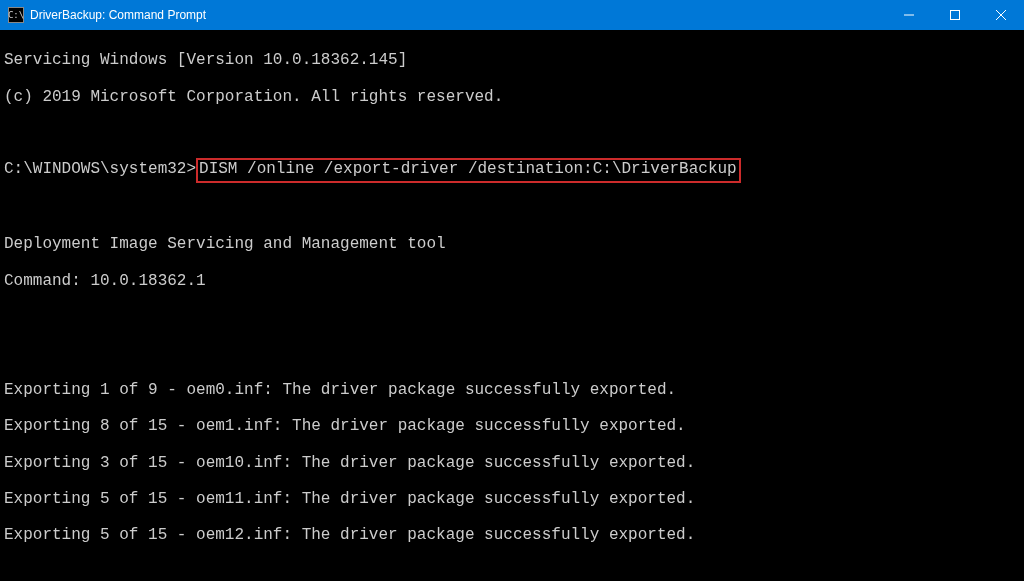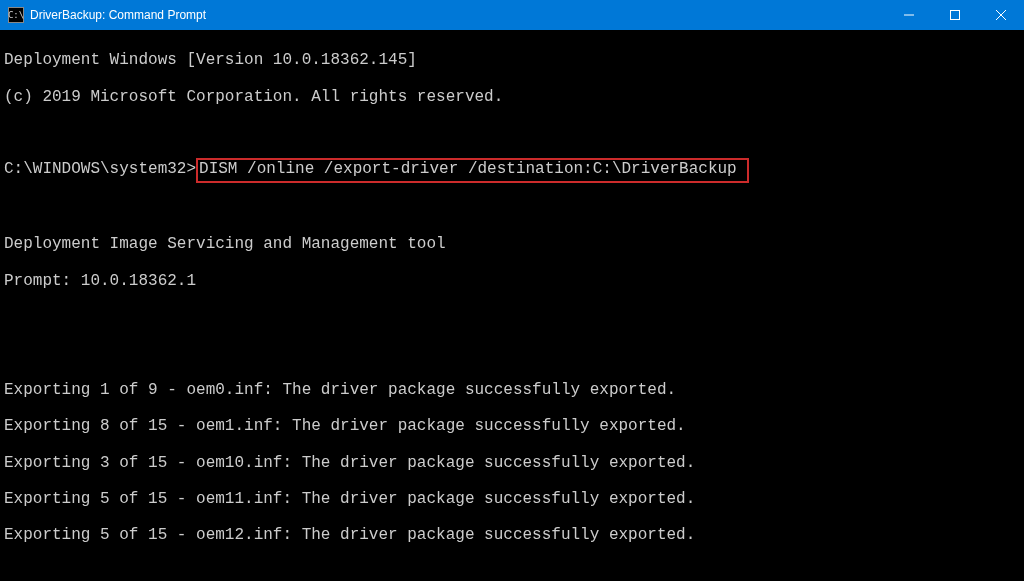--- a/index.html
+++ b/index.html
@@ -48,21 +48,21 @@
       background: #000;
       color: #cccccc;
       padding: 3px 4px;
       font-size: 16px;
       line-height: 18.2px;
       white-space: pre;
       letter-spacing: 0px;
     }
     .highlight-box {
       border: 2px solid #cc2b2b;
-      padding: 0 10px 2px 1px;
+      padding: 0 2px 2px 1px;
       display: inline-block;
       margin-top: -2px;
       margin-bottom: -2px;
     }
     .line { display: block; }
   </style>
 </head>
 <body>
 
 <div class="titlebar">
@@ -81,27 +81,27 @@
     </div>
     <div class="win-btn close">
       <svg width="10" height="10" viewBox="0 0 10 10">
           <path d="M0 0 L10 10 M10 0 L0 10" stroke="#fff" stroke-width="1"></path>
         </svg>
     </div>
   </div>
 </div>
 
 <div class="terminal">
-<span class="line">Deployment Windows [Version 10.0.18362.145]</span>
+<span class="line">Servicing Windows [Version 10.0.18362.145]</span>
 <span class="line">(c) 2019 Microsoft Corporation. All rights reserved.</span>
 <span class="line"> </span>
 <span class="line"><span>C:\WINDOWS\system32&gt;</span><span class="highlight-box">DISM /online /export-driver /destination:C:\DriverBackup</span></span>
 <span class="line"> </span>
 <span class="line">Deployment Image Servicing and Management tool</span>
-<span class="line">Prompt: 10.0.18362.1</span>
+<span class="line">Command: 10.0.18362.1</span>
 <span class="line"> </span>
 <span class="line"> </span>
 <span class="line">Exporting 1 of 9 - oem0.inf: The driver package successfully exported.</span>
 <span class="line">Exporting 8 of 15 - oem1.inf: The driver package successfully exported.</span>
 <span class="line">Exporting 3 of 15 - oem10.inf: The driver package successfully exported.</span>
 <span class="line">Exporting 5 of 15 - oem11.inf: The driver package successfully exported.</span>
 <span class="line">Exporting 5 of 15 - oem12.inf: The driver package successfully exported.</span>
 
 
 

